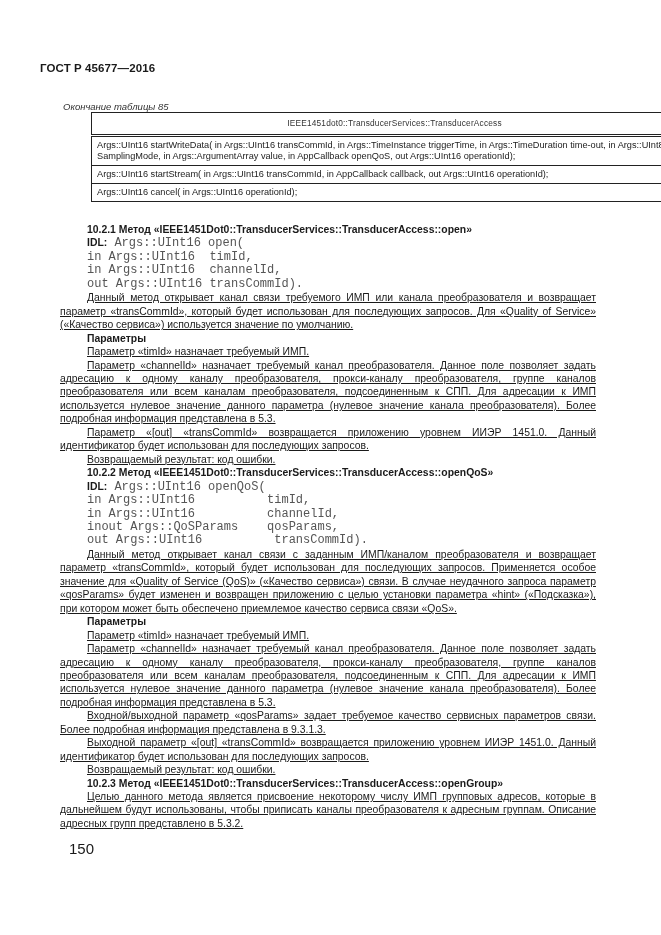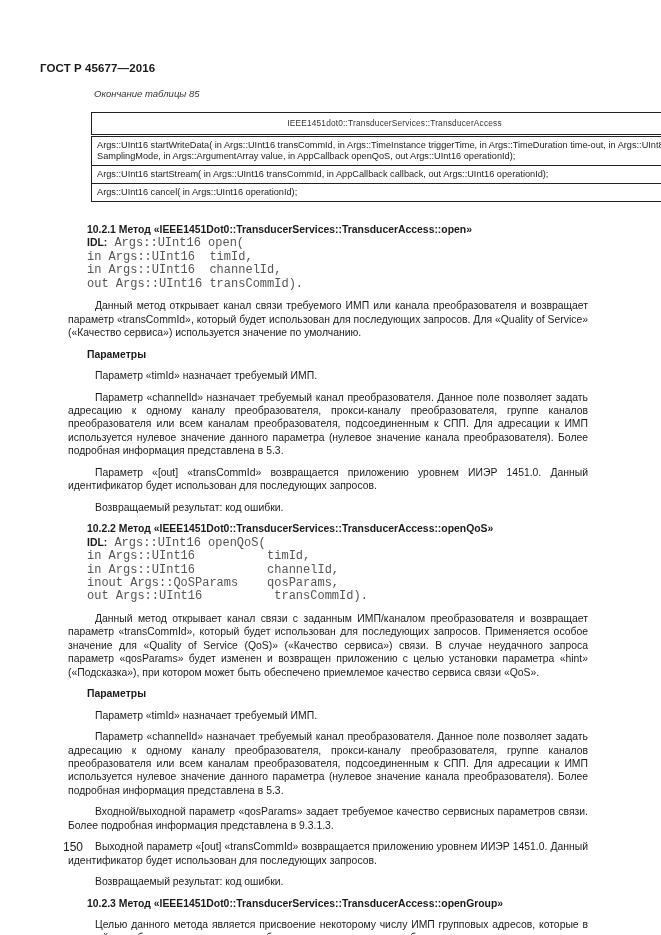--- a/index.html
+++ b/index.html
@@ -5,48 +5,48 @@
   html, body { margin: 0; padding: 0; background: #ffffff; }
   body {
     width: 661px; height: 935px; position: relative; overflow: hidden;
     font-family: "Liberation Sans", sans-serif; color: #1a1a1a;
   }
   .page-header {
     position: absolute; left: 40px; top: 62px;
     font-size: 11.5px; font-weight: bold; letter-spacing: 0.1px;
   }
   .table-caption {
-    position: absolute; left: 63px; top: 88px;
-    font-size: 9.5px; font-style: italic; color: #333; margin-left: 31px;
+    position: absolute; left: 63px; top: 101px;
+    font-size: 9.5px; font-style: italic; color: #333;
   }
   .data-table {
     position: absolute; left: 63px; top: 112px; width: 607px;
     border-collapse: collapse; font-size: 9.2px; line-height: 11px; margin-left: 28px;
   }
   .data-table td {
     border: 1px solid #222; padding: 3px 5px 3px 5px; color: #222;
   }
   .data-table th {
     border: 1px solid #222; border-bottom: 3px double #222;
     font-weight: normal; font-size: 8.3px; padding: 5px 4px 5px 4px;
     text-align: center; color: #333; letter-spacing: 0.2px;
   }
   .body-text {
     position: absolute; left: 60px; top: 223px; width: 536px;
     font-size: 10.4px; line-height: 13.45px; text-align: justify;
   }
-  .body-text p { margin: 8px; text-indent: 27px; }
+  .body-text p { margin: 0; text-indent: 27px; text-decoration: underline; }
   .heading { font-weight: bold; padding-left: 27px; }
   .idl-line { padding-left: 27px; white-space: pre; }
   .idl-label { font-weight: bold; font-family: "Liberation Sans", sans-serif; }
   .mono {
     font-family: "Liberation Mono", monospace; font-size: 12px; color: #555;
   }
   .page-number {
-    position: absolute; left: 63px; top: 840px; font-size: 12px;
+    position: absolute; left: 69px; top: 840px; font-size: 15px;
   }
 </style>
 </head>
 <body>
 
 <div class="page-header">ГОСТ Р 45677—2016</div>
 <div class="table-caption">Окончание таблицы 85</div>
 
 <table class="data-table">
   <thead>

